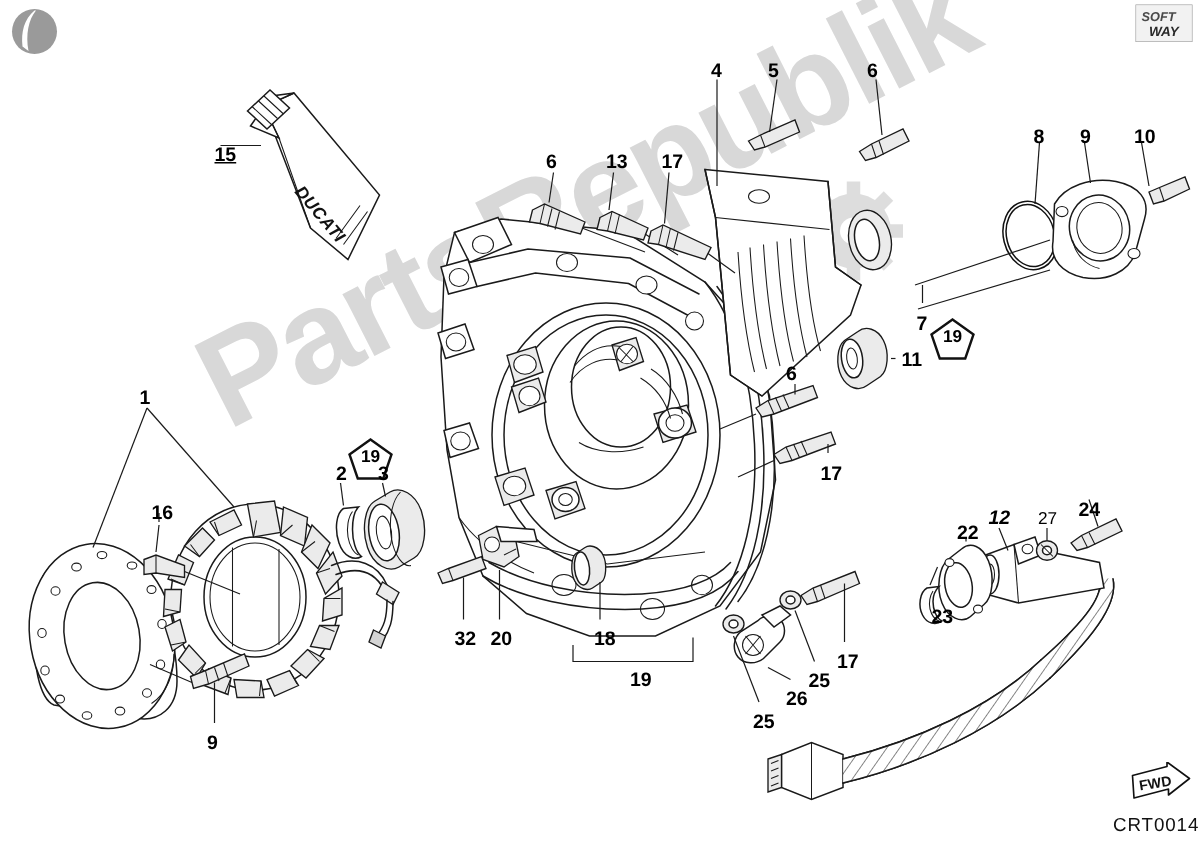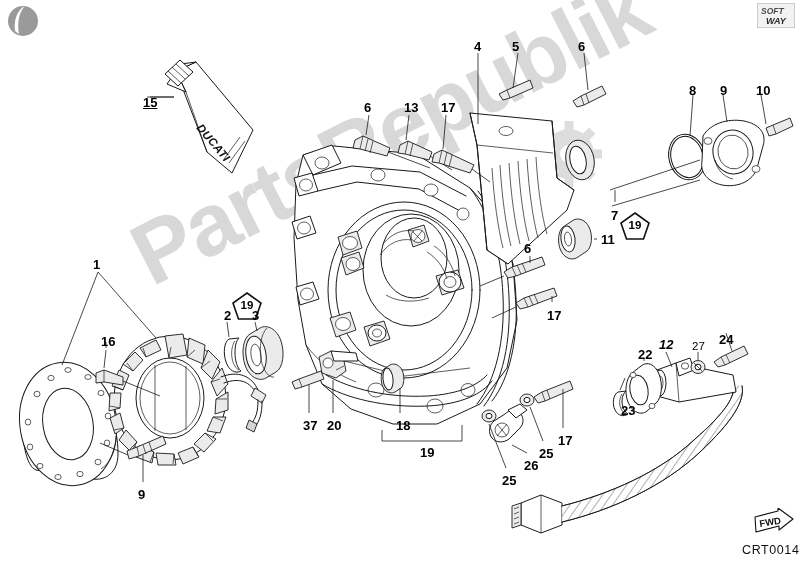--- a/index.html
+++ b/index.html
@@ -509,21 +509,21 @@
       <div class="lbl" style="left: 441px; top: 101px;">17</div>
       <div class="lbl" style="left: 547px; top: 309px;">17</div>
       <div class="lbl" style="left: 558px; top: 434px;">17</div>
       <div class="lbl" style="left: 611px; top: 209px;">7</div>
       <div class="lbl" style="left: 689px; top: 84px;">8</div>
       <div class="lbl" style="left: 720px; top: 84px;">9</div>
       <div class="lbl" style="left: 756px; top: 84px;">10</div>
       <div class="lbl" style="left: 601px; top: 233px; text-align: right;">11</div>
       <div class="lbl" style="left: 101px; top: 335px;">16</div>
       <div class="lbl" style="left: 138px; top: 488px;">9</div>
-      <div class="lbl" style="left: 303px; top: 419px;">37</div>
+      <div class="lbl" style="left: 303px; top: 419px;">32</div>
       <div class="lbl" style="left: 327px; top: 419px;">20</div>
       <div class="lbl" style="left: 396px; top: 419px;">18</div>
       <div class="lbl" style="left: 420px; top: 446px;">19</div>
       <div class="lbl" style="left: 502px; top: 474px;">25</div>
       <div class="lbl" style="left: 524px; top: 459px;">26</div>
       <div class="lbl" style="left: 539px; top: 447px;">25</div>
       <div class="lbl" style="left: 659px; top: 338px; font-style: italic;">12</div>
       <div class="lbl" style="left: 638px; top: 348px;">22</div>
       <div class="lbl" style="left: 621px; top: 364px; margin-top: 40px;">23</div>
       <div class="lbl sm" style="left: 692px; top: 341px;">27</div>

